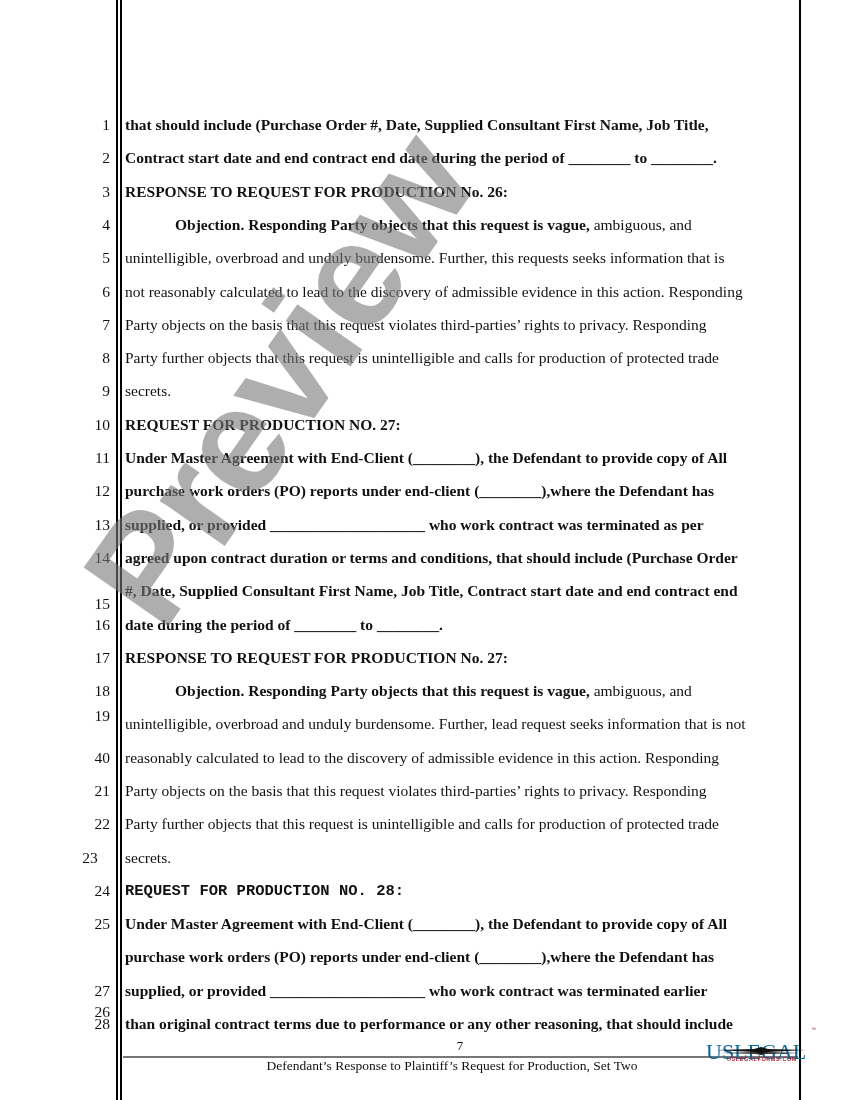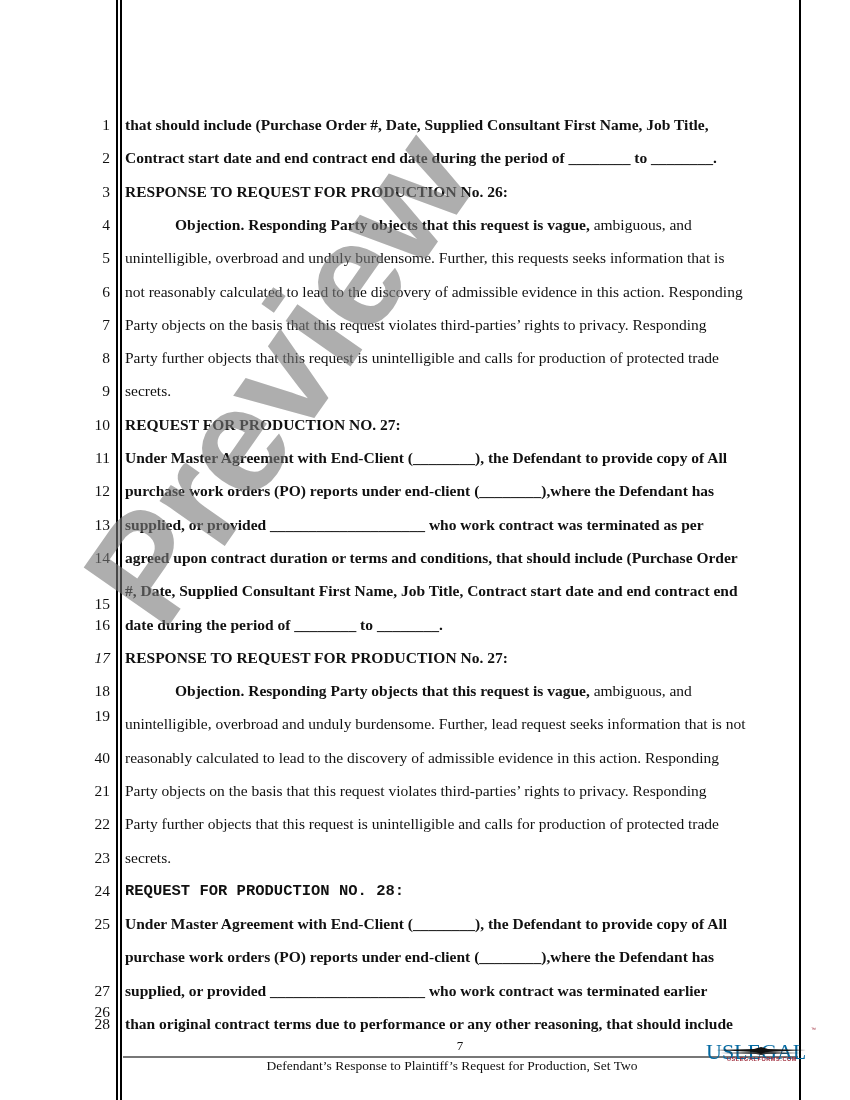--- a/index.html
+++ b/index.html
@@ -89,33 +89,33 @@
     <div class="line-num" style="top: 481px;">12</div>
     <div class="text-line" style="top: 481px;"><span class="b">purchase work orders (PO) reports under end-client (________),where the Defendant has</span></div>
     <div class="line-num" style="top: 515px;">13</div>
     <div class="text-line" style="top: 515px;"><span class="b">supplied, or provided ____________________ who work contract was terminated as per</span></div>
     <div class="line-num" style="top: 548px;">14</div>
     <div class="text-line" style="top: 548px;"><span class="b">agreed upon contract duration or terms and conditions, that should include (Purchase Order</span></div>
     <div class="line-num" style="top: 594px;">15</div>
     <div class="text-line" style="top: 581px;"><span class="b">#, Date, Supplied Consultant First Name, Job Title, Contract start date and end contract end</span></div>
     <div class="line-num" style="top: 615px;">16</div>
     <div class="text-line" style="top: 615px;"><span class="b">date during the period of ________ to ________.</span></div>
-    <div class="line-num" style="top: 648px; font-style: italic;">17</div>
+    <div class="line-num" style="top: 648px;">17</div>
     <div class="text-line" style="top: 648px;"><span class="b">RESPONSE TO REQUEST FOR PRODUCTION No. 27:</span></div>
     <div class="line-num" style="top: 681px;">18</div>
     <div class="text-line indent" style="top: 681px;"><span class="b">Objection. Responding Party objects that this request is vague,</span><span> ambiguous, and</span></div>
     <div class="line-num" style="top: 706px;">19</div>
     <div class="text-line" style="top: 714px;"><span>unintelligible, overbroad and unduly burdensome. Further, lead request seeks information that is not</span></div>
     <div class="line-num" style="top: 748px;">40</div>
     <div class="text-line" style="top: 748px;"><span>reasonably calculated to lead to the discovery of admissible evidence in this action.  Responding</span></div>
     <div class="line-num" style="top: 781px;">21</div>
     <div class="text-line" style="top: 781px;"><span>Party objects on the basis that this request violates third-parties’ rights to privacy.  Responding</span></div>
     <div class="line-num" style="top: 814px;">22</div>
     <div class="text-line" style="top: 814px;"><span>Party further objects that this request is unintelligible and calls for production of protected trade</span></div>
-    <div class="line-num" style="top: 848px;">23</div>
+    <div class="line-num" style="top: 848px; text-align: center;">23</div>
     <div class="text-line" style="top: 848px;"><span>secrets.</span></div>
     <div class="line-num" style="top: 881px;">24</div>
     <div class="text-line" style="top: 881px; font-family: Liberation Mono, monospace;"><span class="b">REQUEST FOR PRODUCTION NO. 28:</span></div>
     <div class="line-num" style="top: 914px;">25</div>
     <div class="text-line" style="top: 914px;"><span class="b">Under Master Agreement with End-Client (________), the Defendant  to provide copy  of All</span></div>
     <div class="line-num" style="top: 1002px; text-align: right;">26</div>
     <div class="text-line" style="top: 947px;"><span class="b">purchase work orders (PO) reports under end-client (________),where the Defendant has</span></div>
     <div class="line-num" style="top: 981px;">27</div>
     <div class="text-line" style="top: 981px;"><span class="b">supplied, or provided ____________________ who work contract was terminated earlier</span></div>
     <div class="line-num" style="top: 1014px;">28</div>

